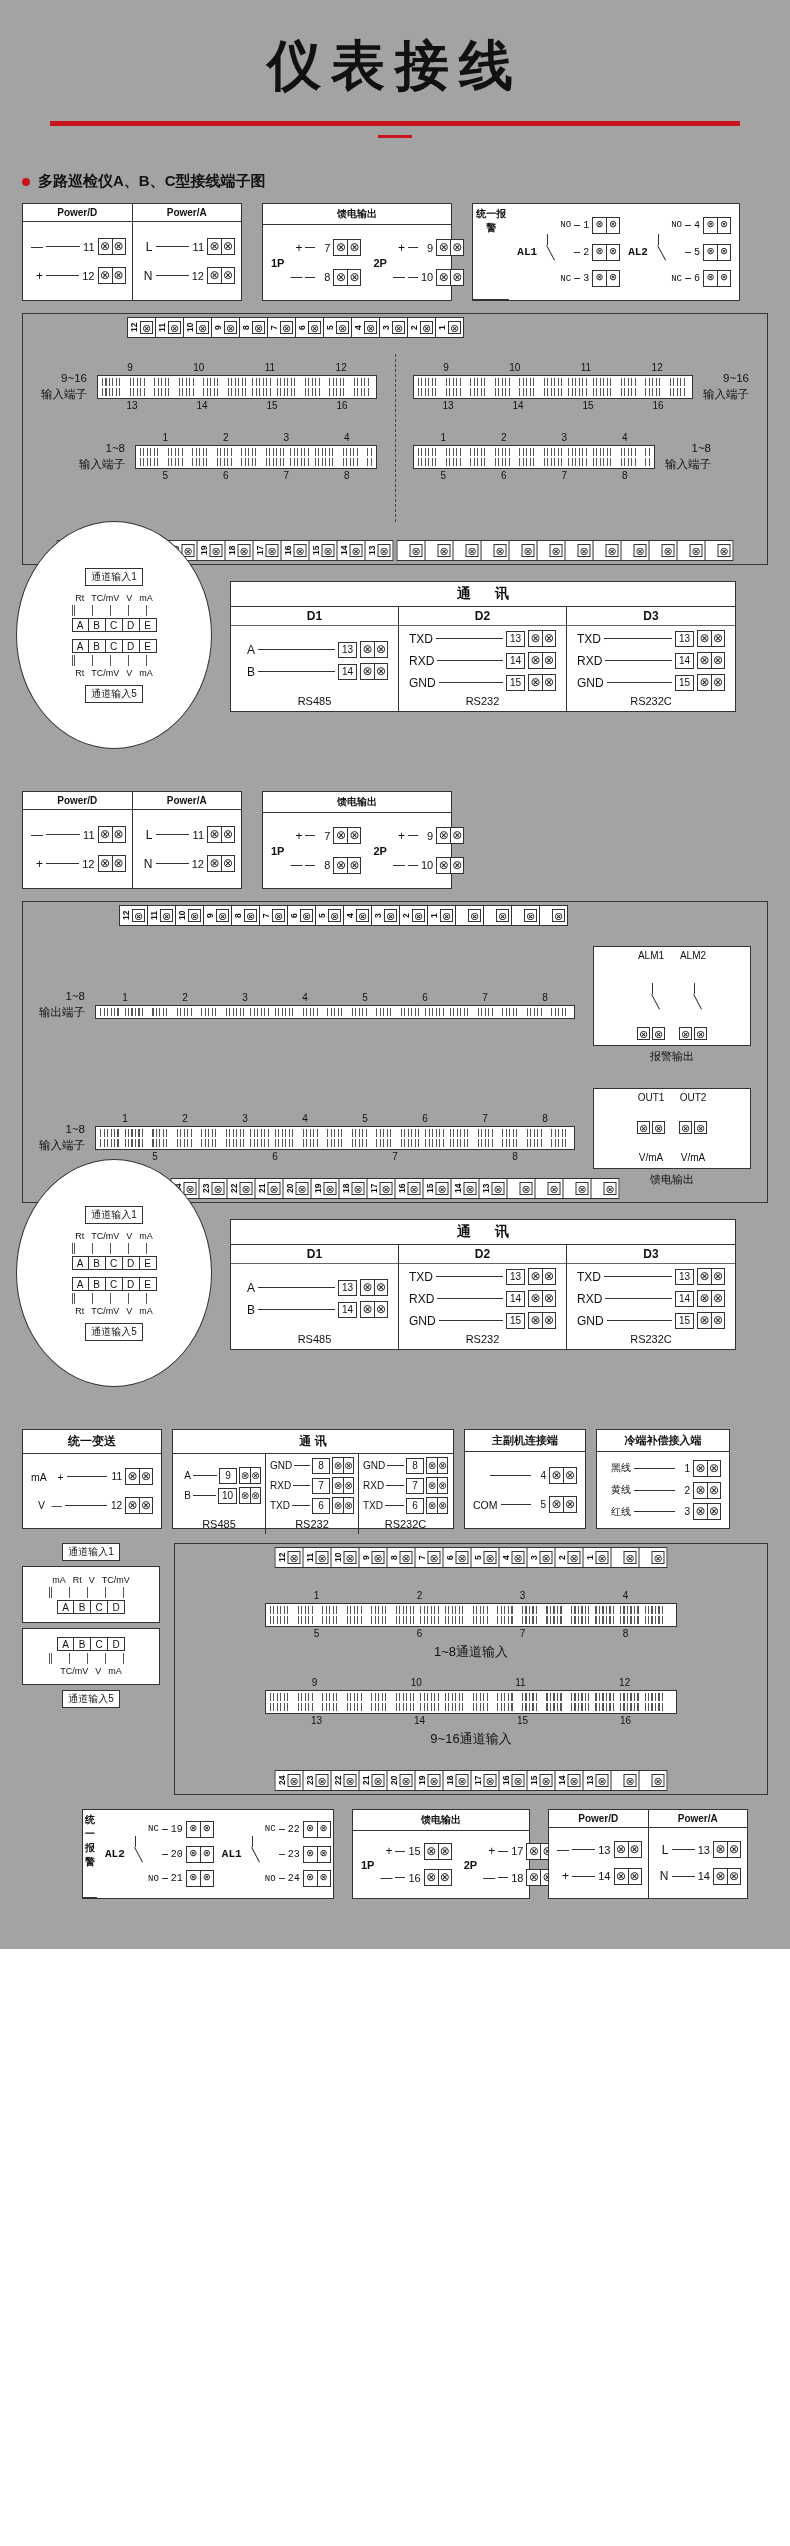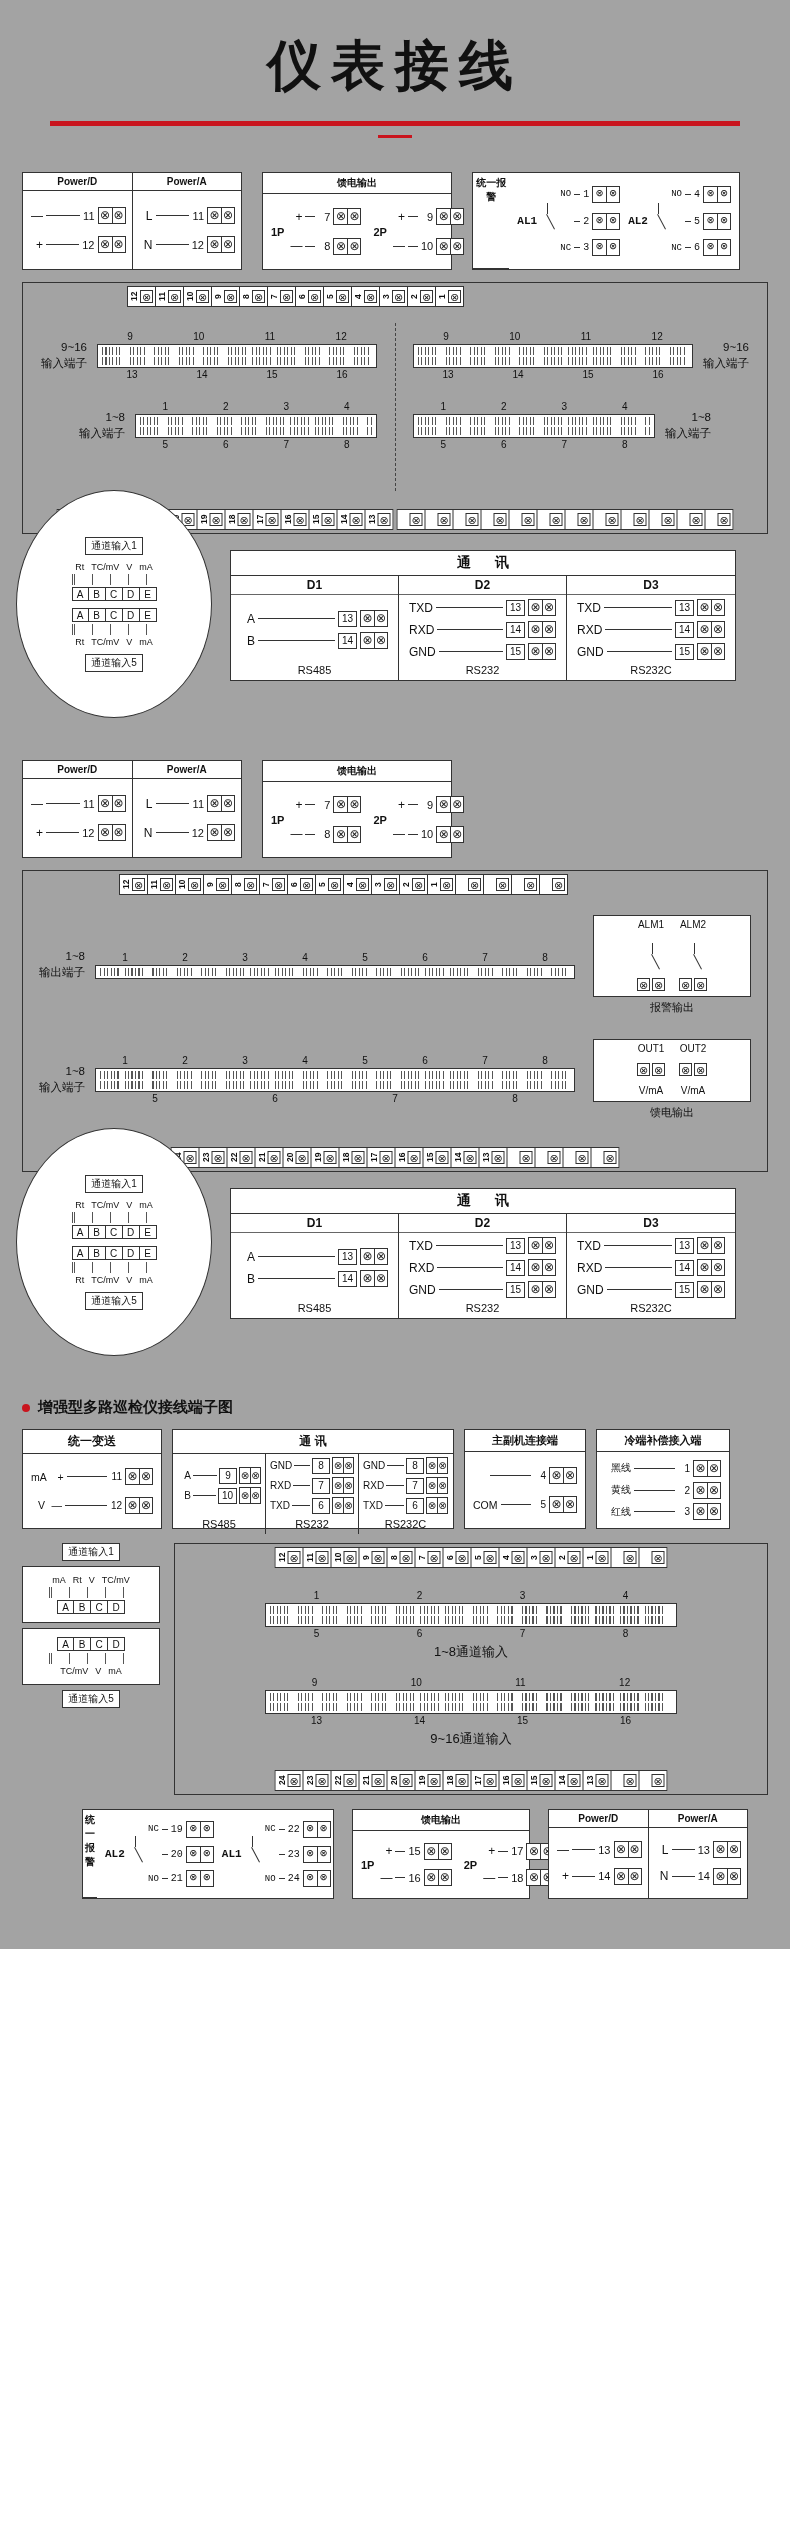--- a/index.html
+++ b/index.html
@@ -114,21 +114,21 @@
 
   
   .main2 { height:302px; }
   .main2 .stript { position:absolute; top:3px; left:96px; }
   .main2 .content { position:absolute; top:44px; left:16px; right:16px; display:flex; flex-direction:column; gap:24px; }
   .rowio { display:flex; align-items:center; gap:18px; }
   .rowio .ioblock { flex:1; }
   .sidebox { width:158px; flex:none; display:flex; flex-direction:column; align-items:center; gap:3px; }
   .wfull { width:100%; }
   .alm-inner { display:flex; gap:14px; padding:3px 10px 5px; justify-content:center; }
-  .almcol { display:flex; flex-direction:column; align-items:center; gap:9px; font-size:10px; }
+  .almcol { display:flex; flex-direction:column; align-items:center; gap:18px; font-size:10px; }
   .almcol .arm { height:30px; }
   .caption { font-size:11px; }
   .screwrow { display:flex; gap:2px; }
 
   
   .row3 { display:flex; gap:10px; align-items:stretch; }
   .row3 > .box { height:100px; }
   .smallbox { display:flex; flex-direction:column; }
   .smallbox .box-title { font-size:12px; }
   .smallbox .rows { flex:1; display:flex; flex-direction:column; justify-content:space-evenly; padding:3px 8px; }
@@ -162,20 +162,24 @@
 </head>
 <body>
 
 <div class="page">
 
   <h1 class="title">仪表接线</h1>
   <div class="rule"></div>
   <div class="rule2"></div>
 
   <div class="sec">
+    <div class="sec-head">
+      <span class="bullet"></span>
+      <span>多路巡检仪A、B、C型接线端子图</span>
+    </div>
 
     <div class="row1">
       <div class="box powerbox">
         <div class="pcol">
           <div class="box-title">Power/D</div>
           <div class="rows">
 
           <div class="trow">
               <span class="lbl">—</span>
               <span class="wire"></span>
@@ -1240,24 +1244,20 @@
               </div>
               </div>
             <div class="comm-foot">RS232C</div>
           </div>
         </div>
       </div>
     </div>
   </div>
 
   <div class="sec">
-    <div class="sec-head">
-      <span class="bullet"></span>
-      <span>增强型多路巡检仪接线端子图</span>
-    </div>
 
     <div class="row3">
       <div class="box smallbox transmit">
         <div class="box-title">统一变送</div>
         <div class="rows">
 
         <div class="trow">
             <span class="lbl">mA</span>
             <span class="lbl">+</span>
             <span class="wire"></span>

